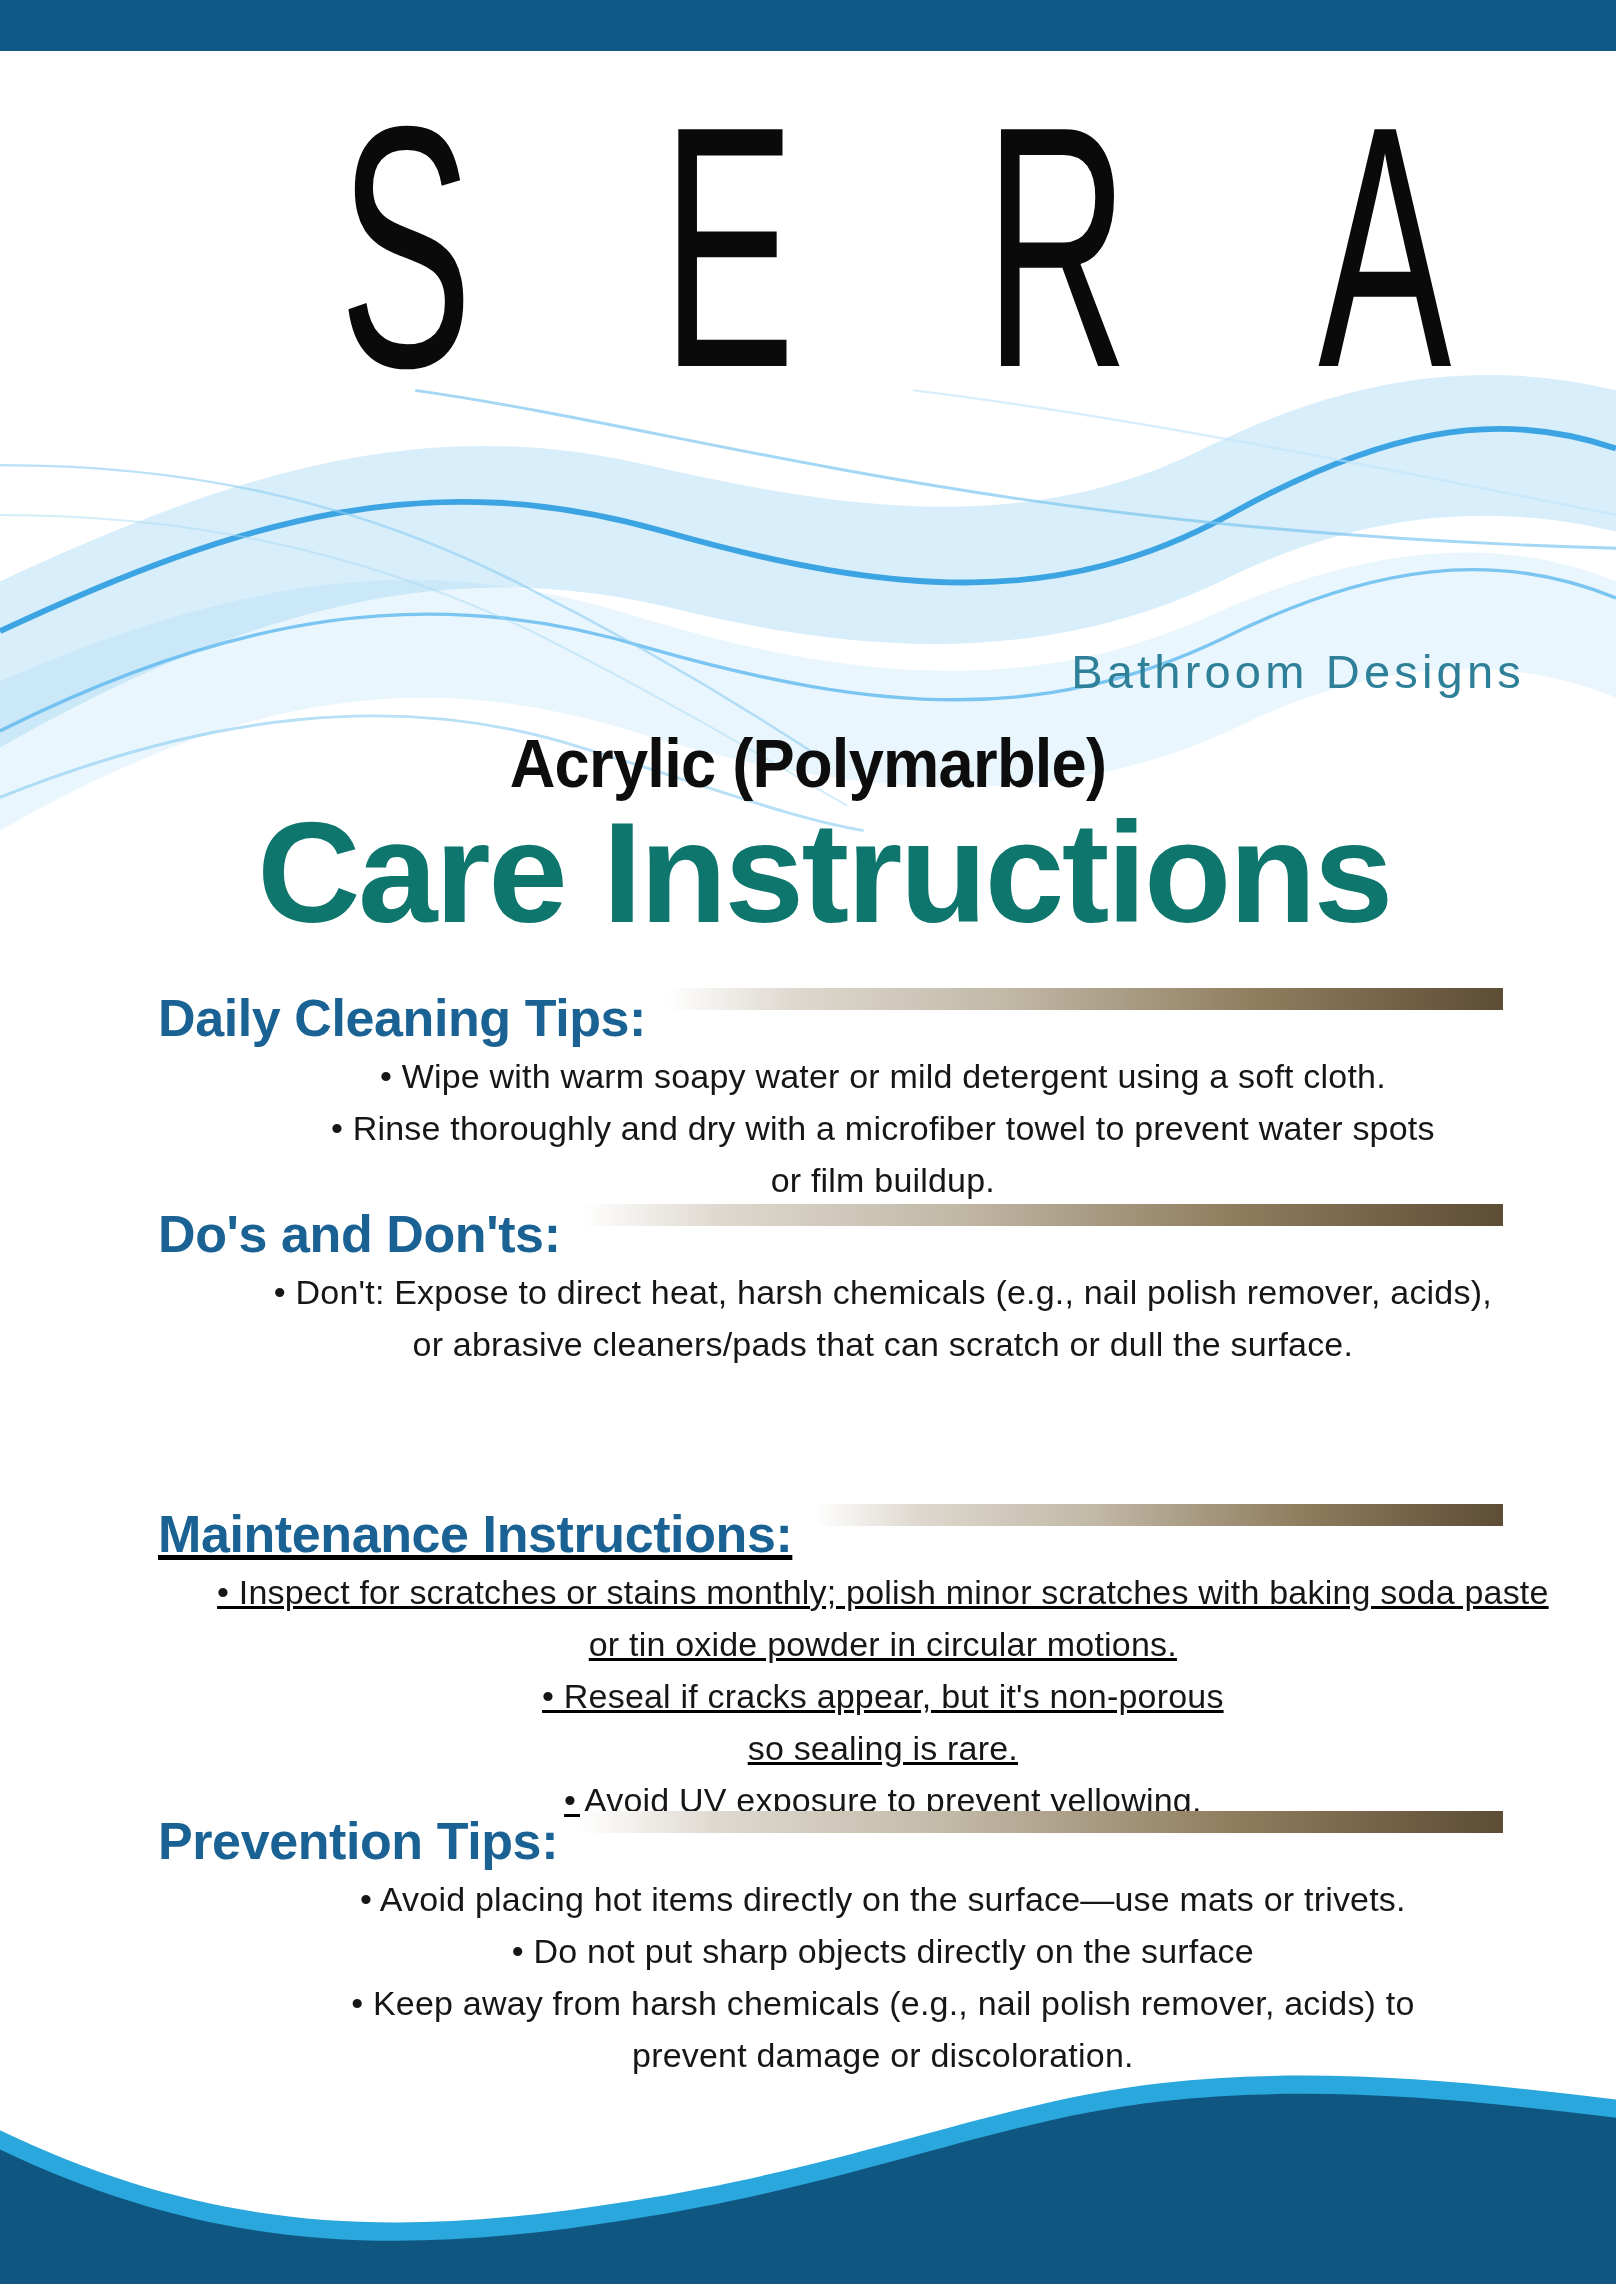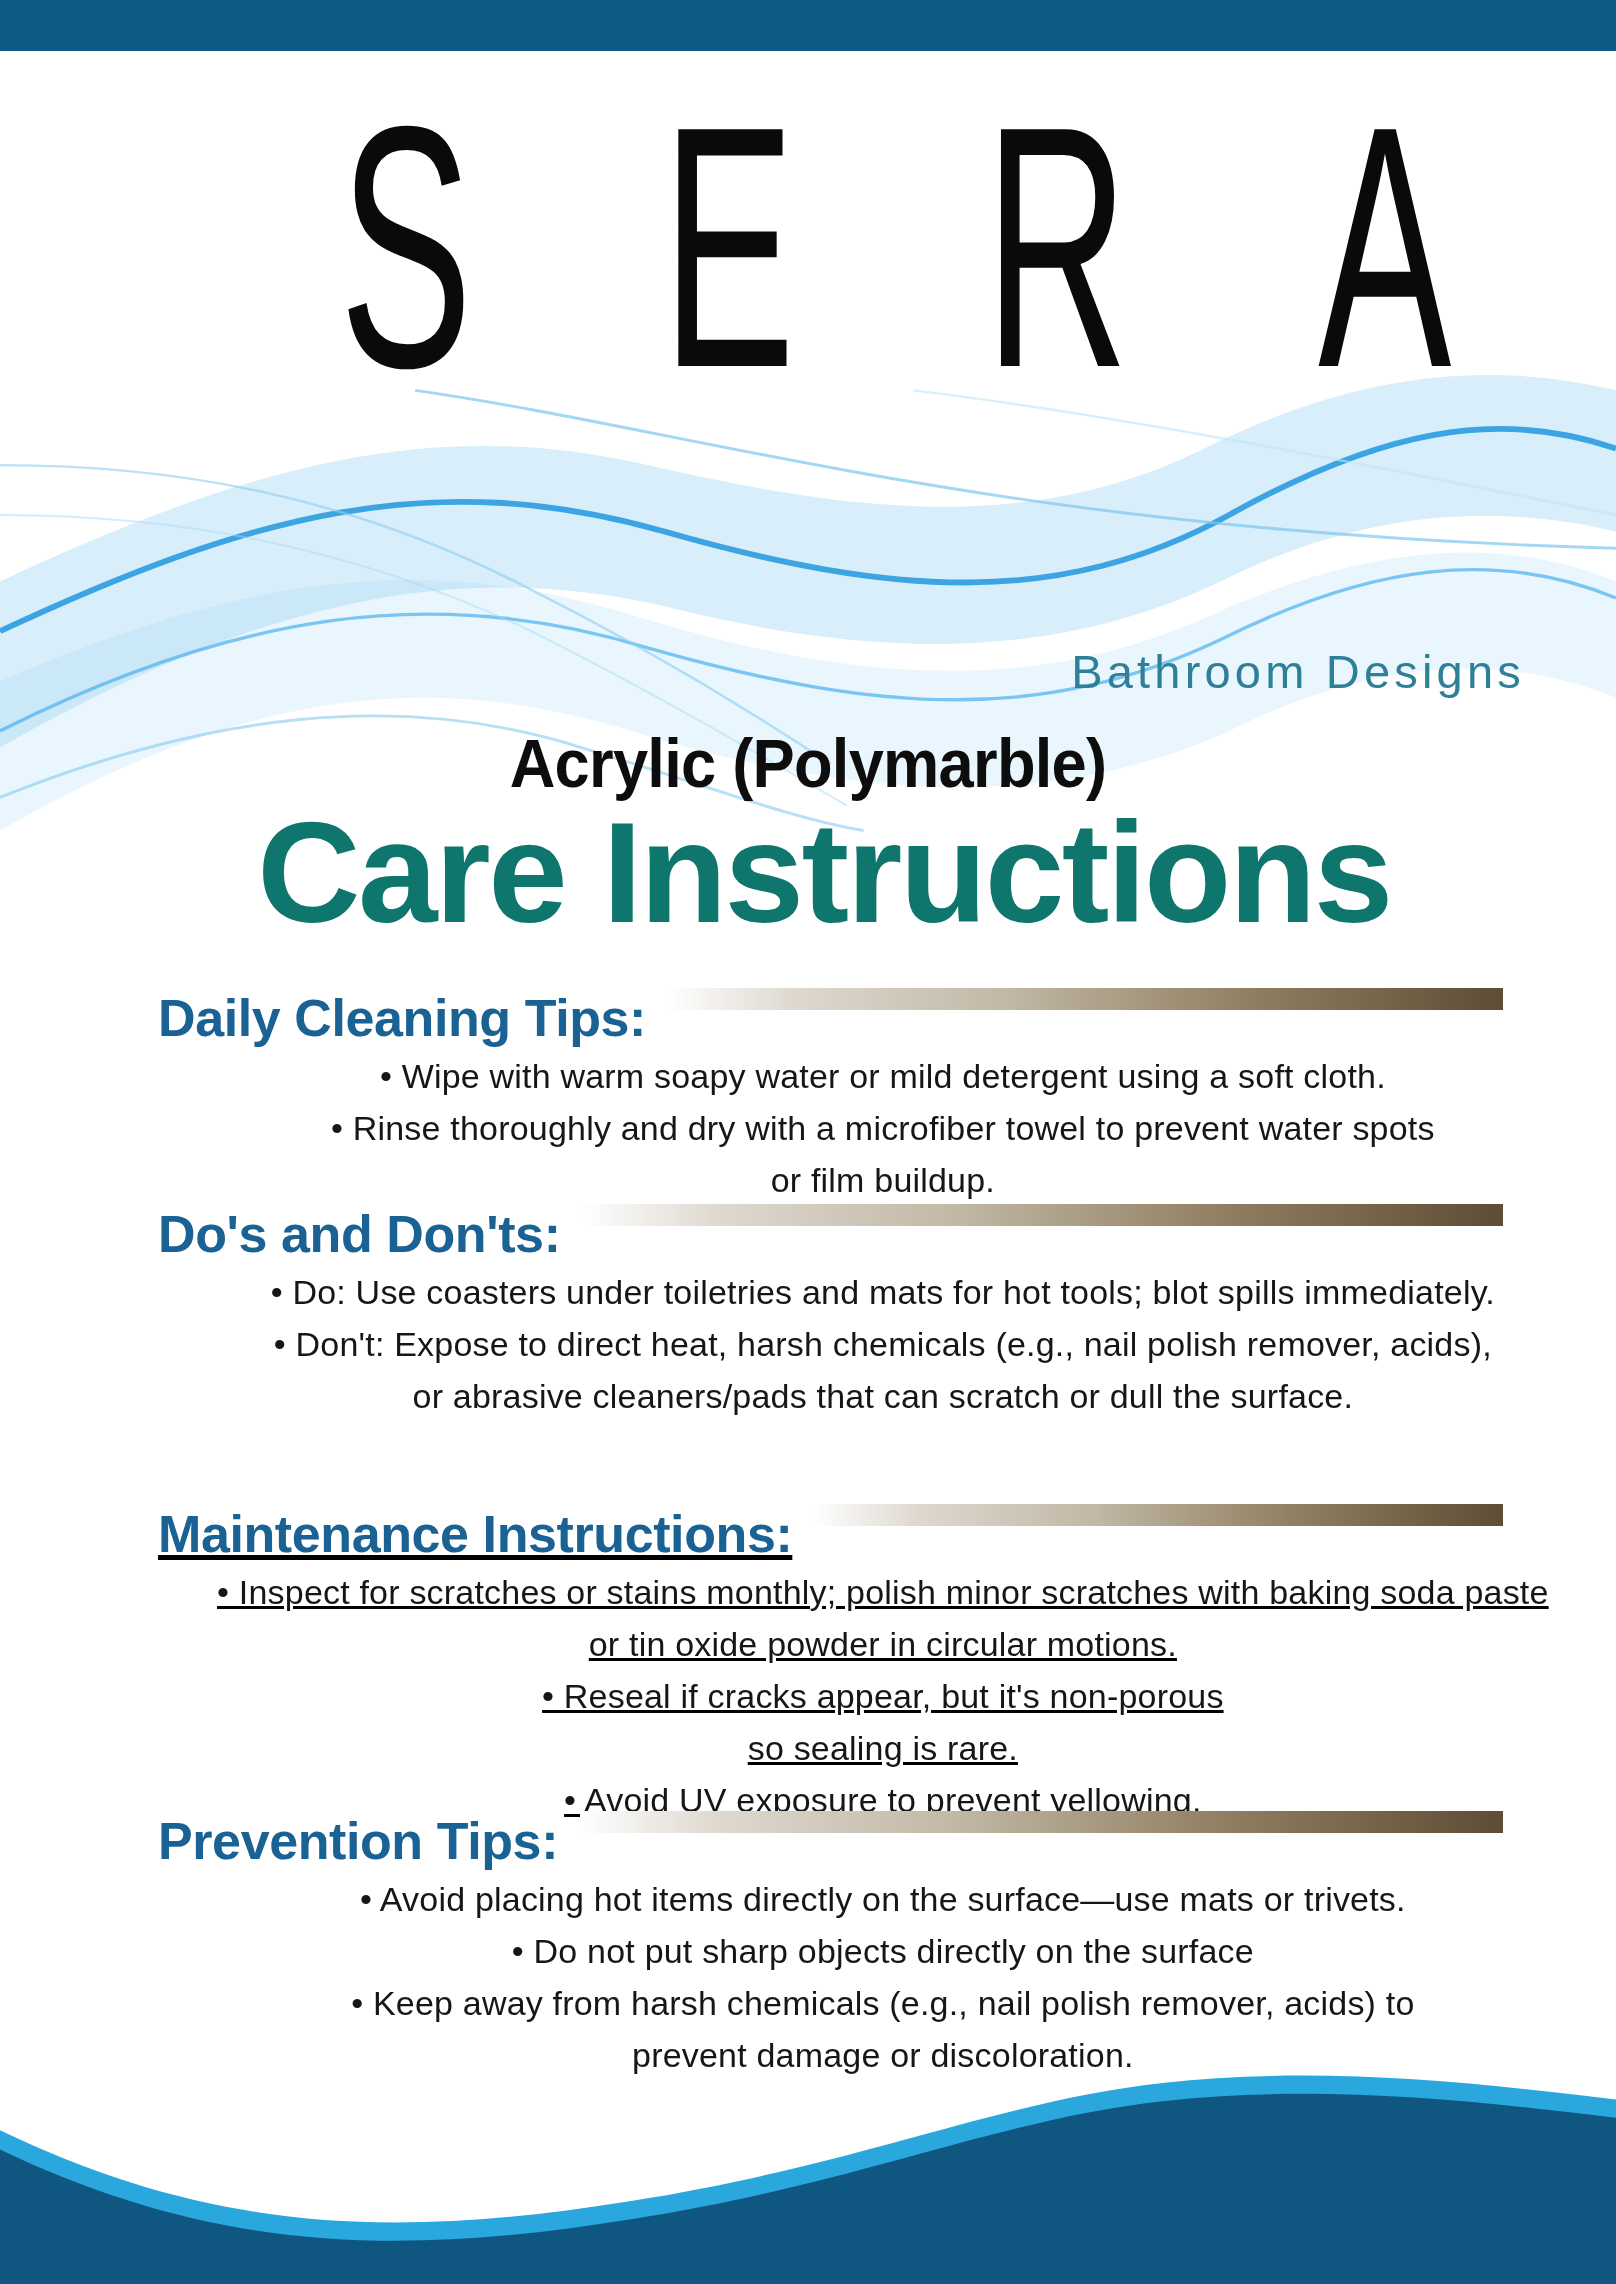--- a/index.html
+++ b/index.html
@@ -123,21 +123,20 @@
       <div class="line">or film buildup.</div>
     </div>
   </div>
 
   <div class="section sec-dos">
     <div class="sec-head">
       <h2>Do's and Don'ts:</h2>
       <div class="grad-bar"></div>
     </div>
     <div class="sec-body">
-      <div class="line">• Do: Use coasters under toiletries and mats for hot tools; blot spills immediately.</div>
       <div class="line">• Don't: Expose to direct heat, harsh chemicals (e.g., nail polish remover, acids),</div>
       <div class="line">or abrasive cleaners/pads that can scratch or dull the surface.</div>
     </div>
   </div>
 
   <div class="section sec-maint">
     <div class="sec-head">
       <h2>Maintenance Instructions:</h2>
       <div class="grad-bar"></div>
     </div>

